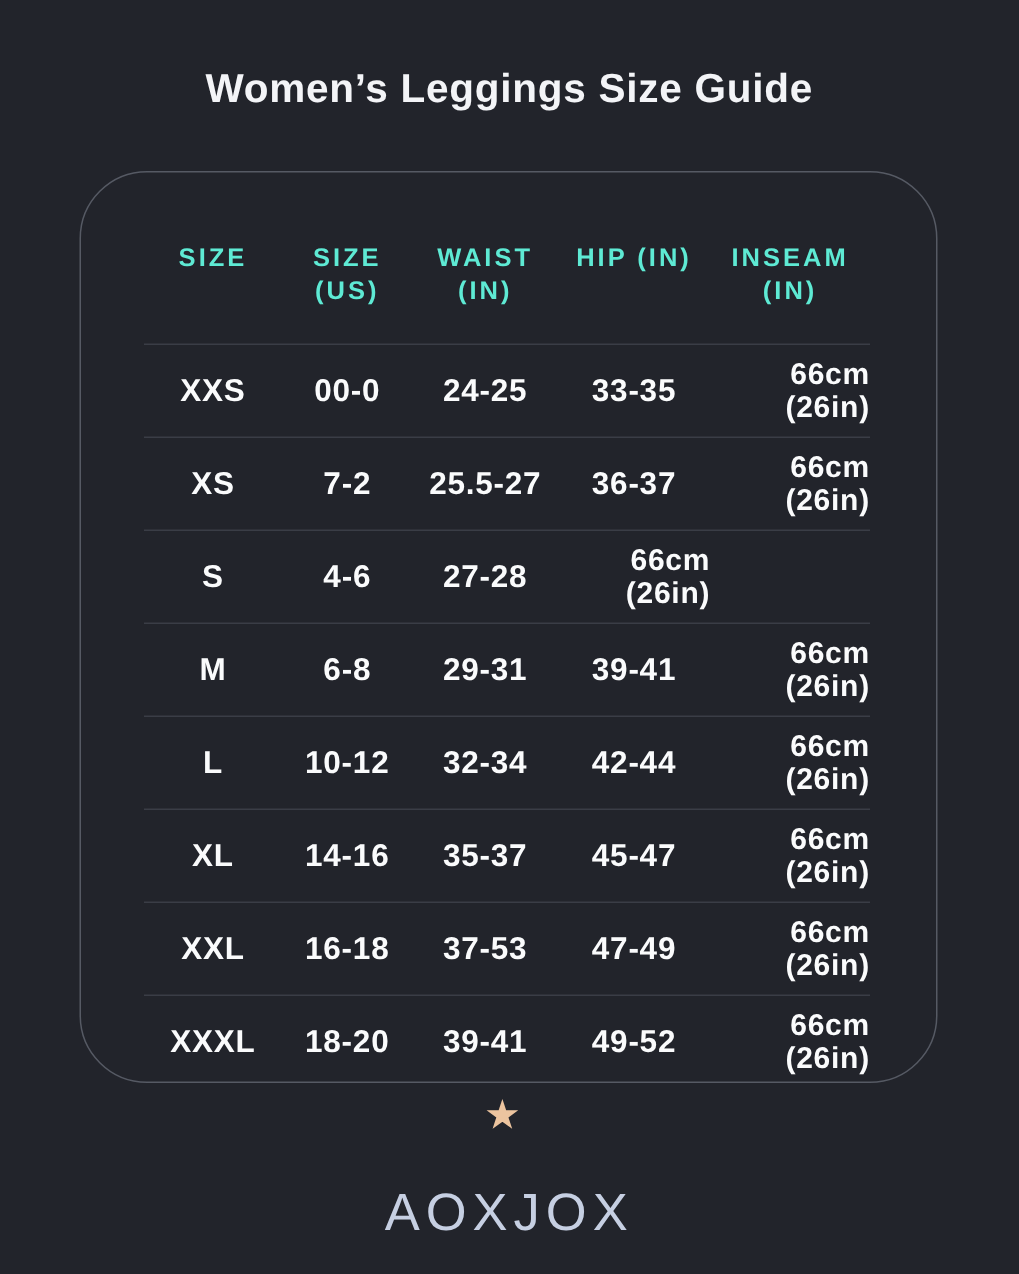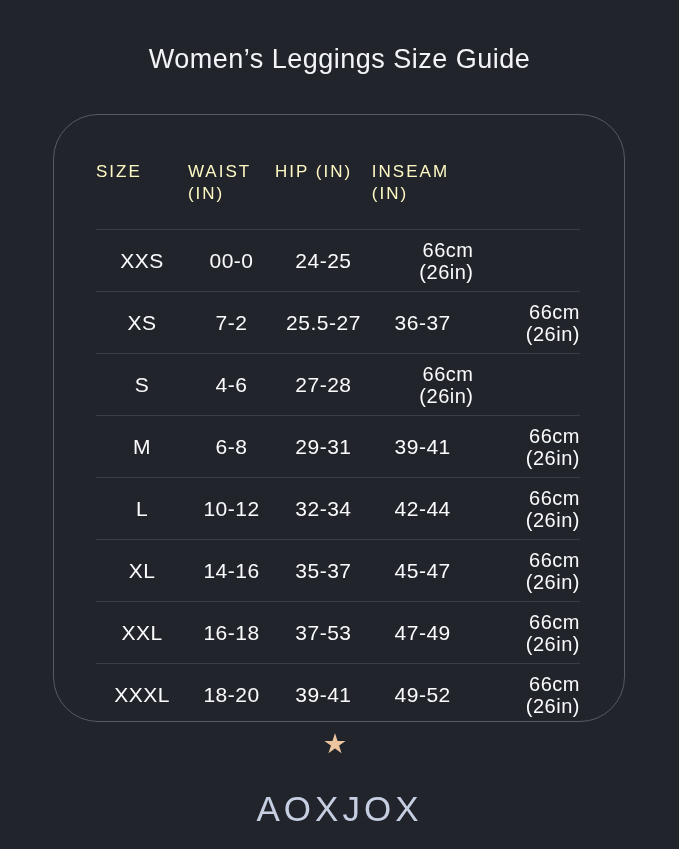--- a/index.html
+++ b/index.html
@@ -9,21 +9,21 @@
     position:relative;
     overflow:hidden;
     font-family:"Liberation Sans", sans-serif;
   }
   .page-title {
     position:absolute;
     top:44px; left:0; width:100%;
     text-align:center;
     color:#f3f4f7;
     font-size:27px;
-    font-weight:normal;
+    font-weight:bold;
     letter-spacing:0.5px;
   }
   .card {
     position:absolute;
     left:53px; top:114px;
     width:572px; height:608px;
     box-sizing:border-box;
     border:1.5px solid #565a64;
     border-radius:45px;
     padding:0 44px 0 42px;
@@ -32,29 +32,31 @@
     display:grid;
     grid-template-columns:19% 18% 20% 21% 22%;
     align-items:center;
   }
   .thead {
     padding-top:46px;
     padding-bottom:24px;
     align-items:start;
   }
   .th {
-    color:#fef9c3;
+    color:#5eead4;
     font-size:17px;
-    font-weight:normal;
+    font-weight:bold;
     letter-spacing:2px;
+    text-align:center;
     line-height:1.3;
   }
   .trow {
     height:61px;
     border-top:1px solid #3a3d46;
+    font-weight:bold;
   }
   .td {
     color:#fafbfc;
     font-size:21px;
     text-align:center;
     letter-spacing:0.5px;
     line-height:1.1;
   }
   .td.inseam { font-size:20px;text-align:right; }
   .note {
@@ -90,29 +92,31 @@
   }
 </style>
 </head>
 <body>
 
 <div class="page-title">Women’s Leggings Size Guide</div>
 
 <div class="card">
   <div class="grid-row thead">
     <div class="th">SIZE</div>
+    <div class="th">SIZE (US)</div>
     <div class="th">WAIST (IN)</div>
     <div class="th">HIP (IN)</div>
     <div class="th">INSEAM (IN)</div>
   </div>
 
   <div class="grid-row trow">
     <div class="td">XXS</div>
     <div class="td">00-0</div>
     <div class="td">24-25</div>
+    <div class="td">33-35</div>
     <div class="td inseam">66cm (26in)</div>
   </div>
 
   <div class="grid-row trow">
     <div class="td">XS</div>
     <div class="td">7-2</div>
     <div class="td">25.5-27</div>
     <div class="td">36-37</div>
     <div class="td inseam">66cm (26in)</div>
   </div>

